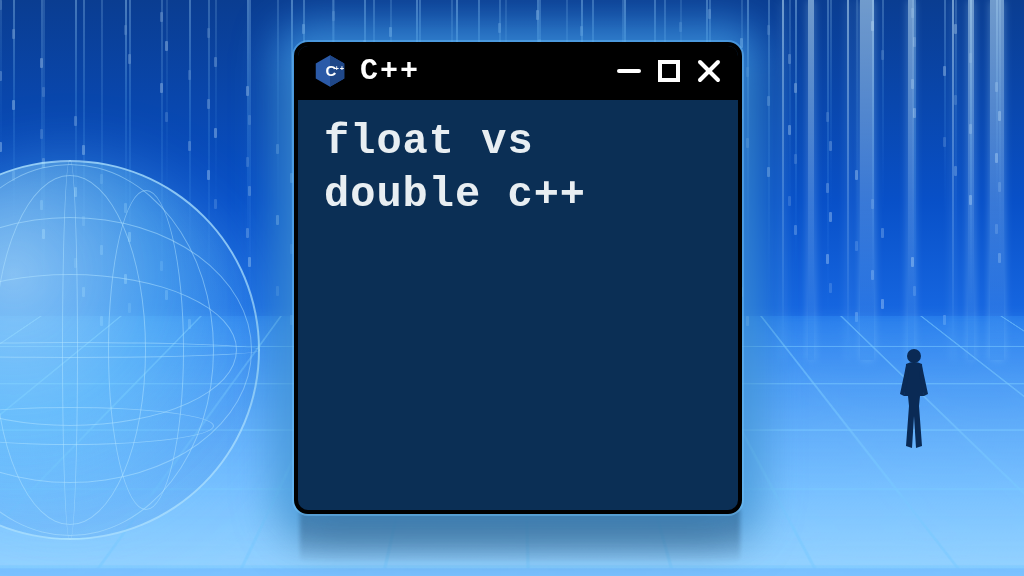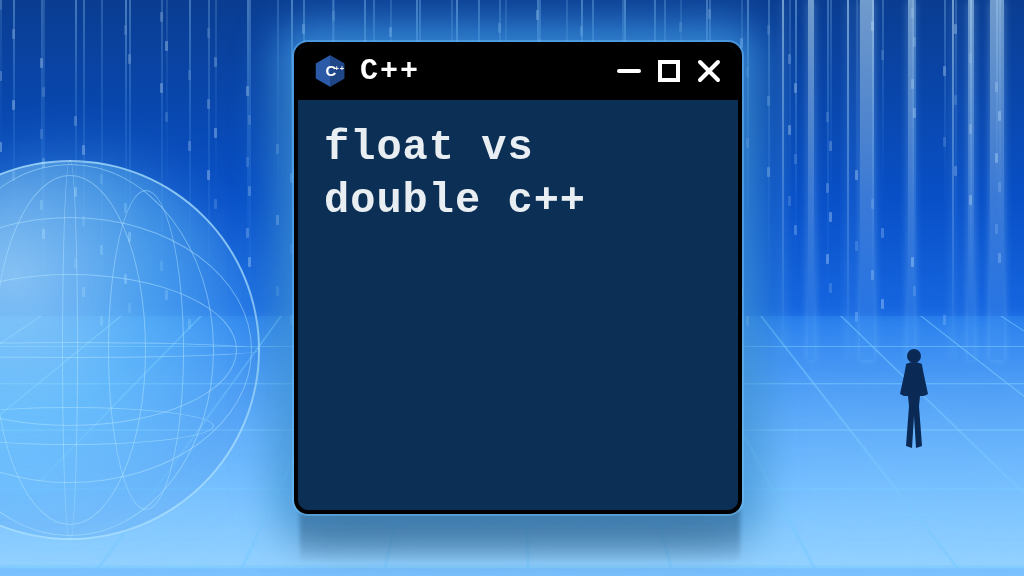--- a/index.html
+++ b/index.html
@@ -169,21 +169,21 @@
     }
     .win-controls .ctrl {
       width: 30px; height: 30px;
       display: flex; align-items: center; justify-content: center;
       font-size: 26px;
       font-weight: 900;
       cursor: pointer;
     }
     .win-controls .ctrl svg { stroke: #fff; }
     .window-body {
-      padding: 22px 26px;
+      padding: 16px 26px;
       color: #e8eef2;
       font-family: 'Courier New', monospace;
       font-size: 42px;
       line-height: 1.25;
       letter-spacing: 1px;
       font-weight: 600;
       white-space: pre-wrap;
     }
   </style>
 </head>

